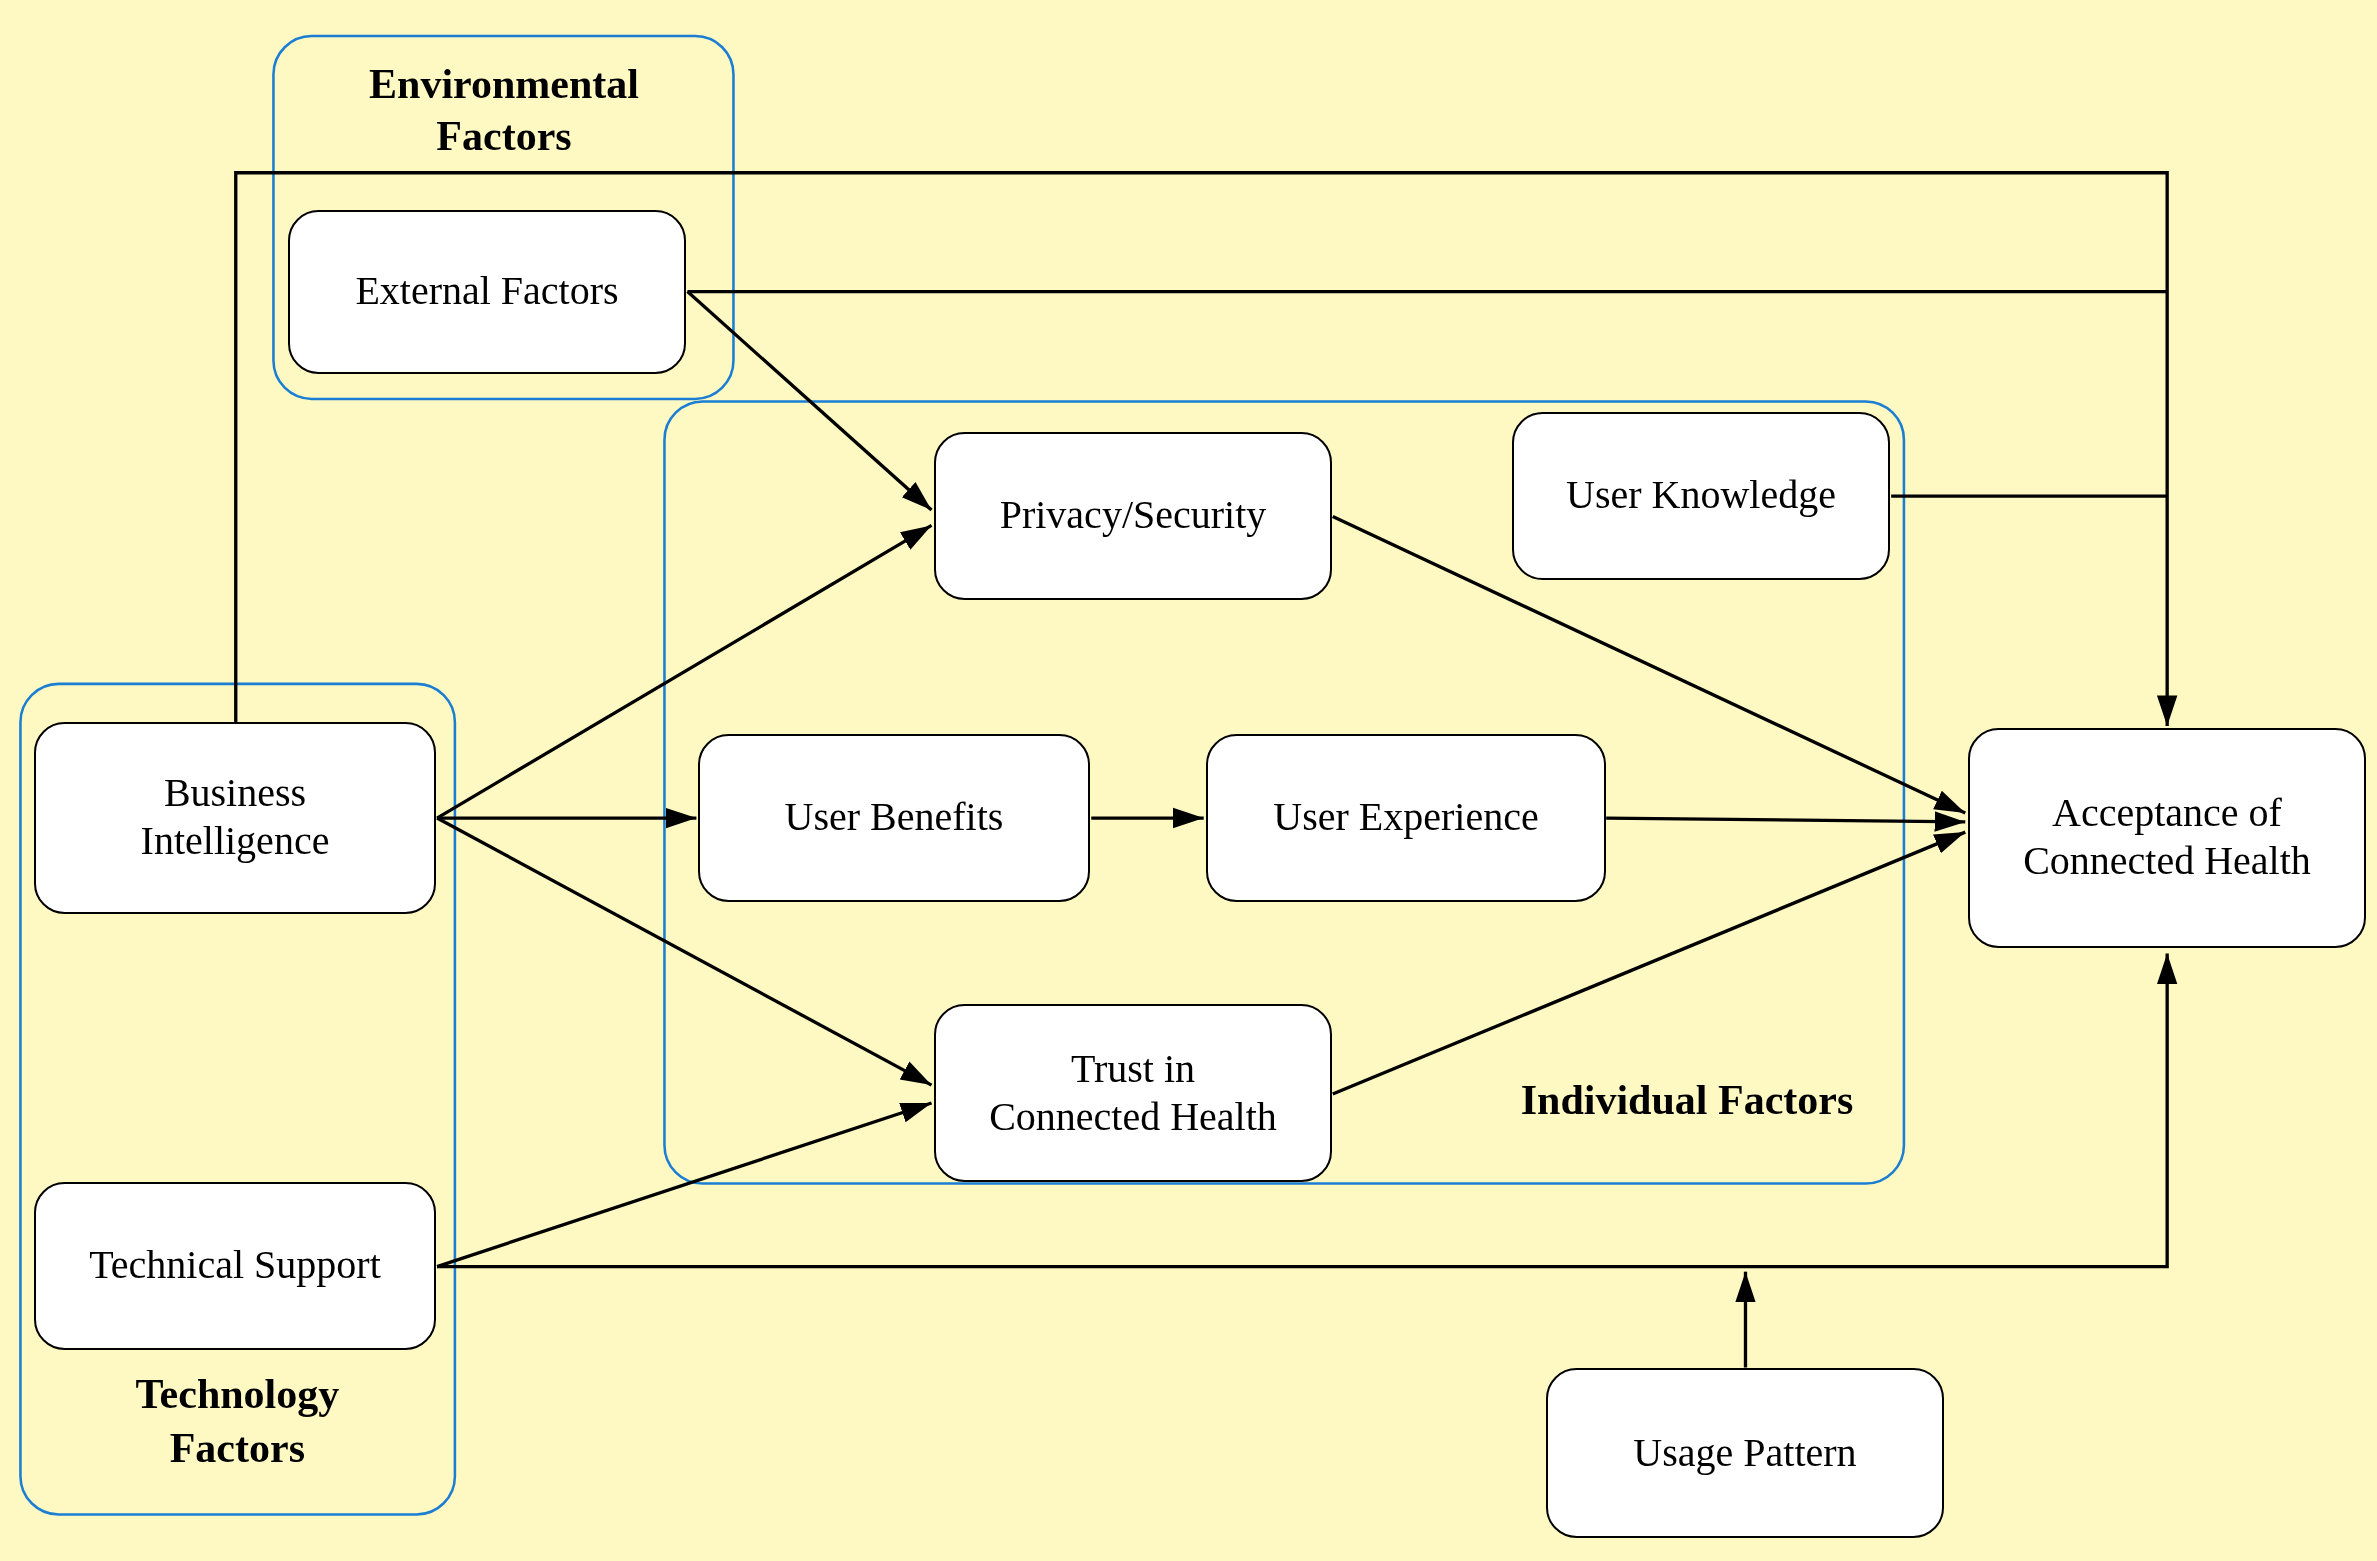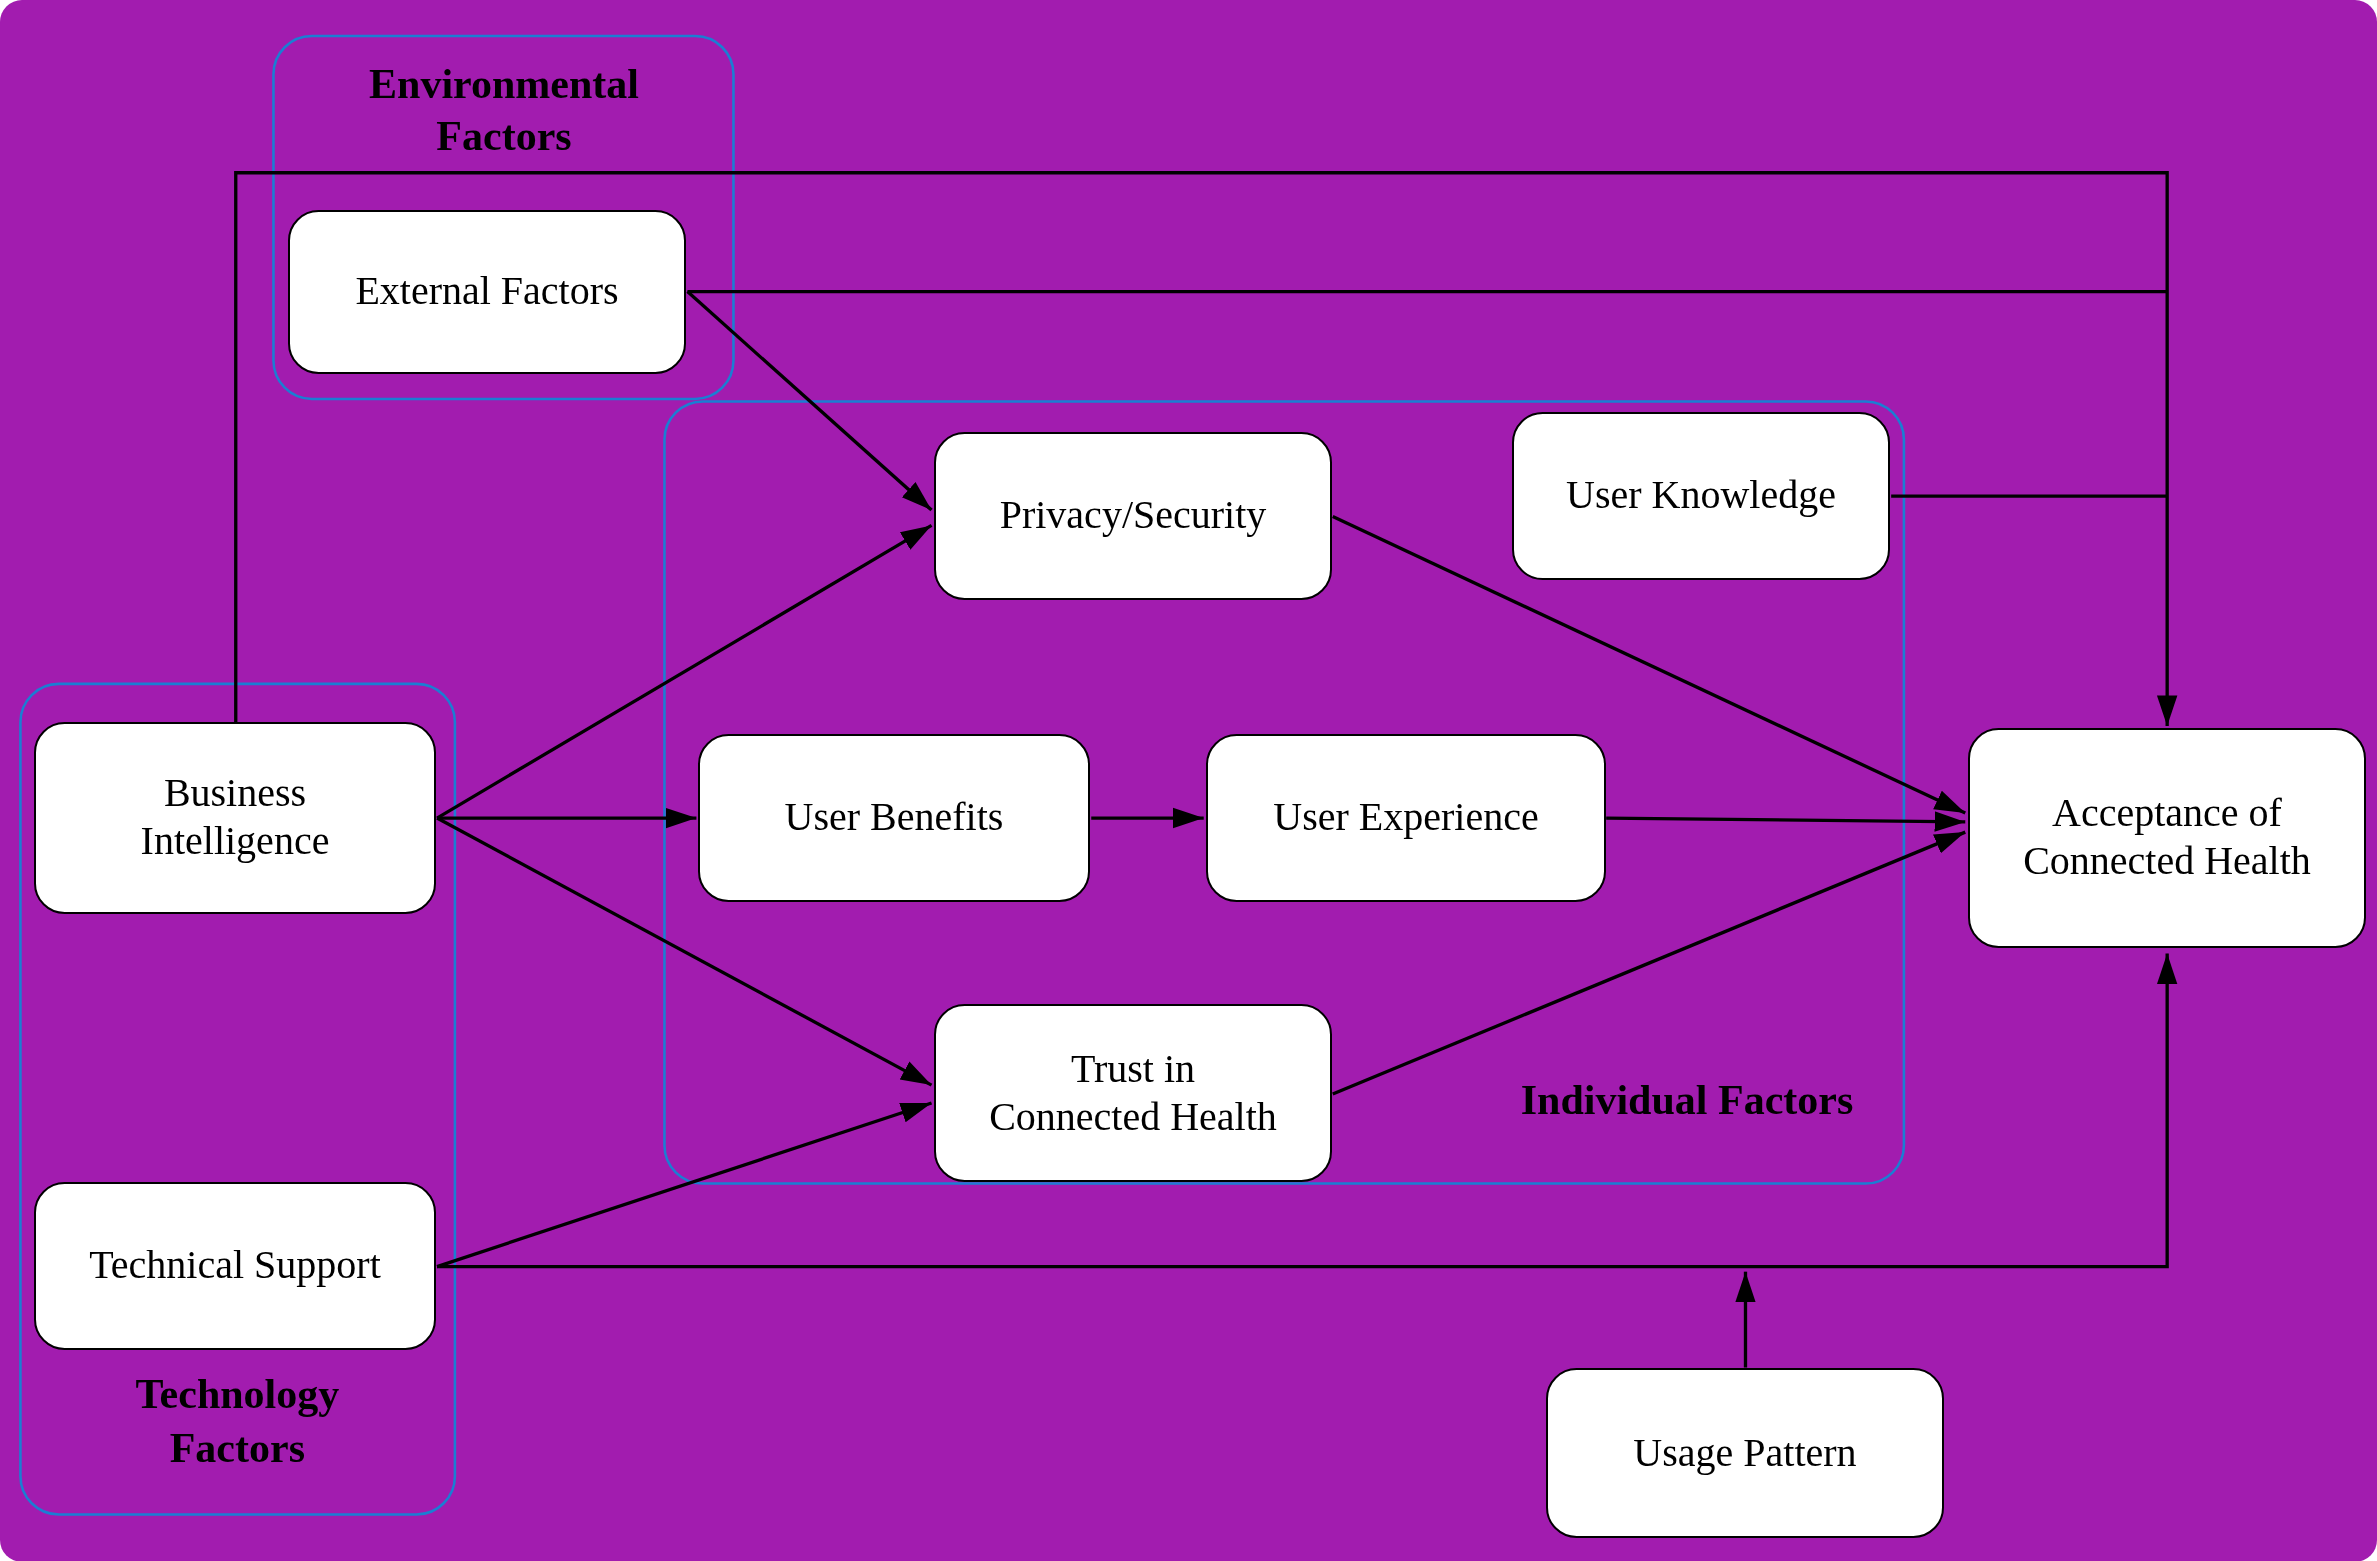--- a/index.html
+++ b/index.html
@@ -1,16 +1,16 @@
 <!DOCTYPE html>
 <html style="font-size:10.2px"><head>
 <meta charset="utf-8">
 <style>
   html,body{margin:0;padding:0;background:#ffffff;}
-  .stage{width:2377px;height:1562px;background:#a21caf;overflow:hidden;position:relative;border-radius:22px;}
+  .stage{width:2377px;height:1562px;background:#fef9c3;overflow:hidden;position:relative;}
   .canvas{width:1189px;height:781px;position:relative;transform:scale(2);transform-origin:0 0;
           font-family:"Liberation Serif", serif;color:#000;}
   .wires{position:absolute;left:0;top:0;width:1189px;height:781px;}
   .node{position:absolute;box-sizing:border-box;border:1.9px solid #000;border-radius:15.3px;
         background:#ffffff;display:flex;align-items:center;justify-content:center;text-align:center;}
   .node .lbl{white-space:pre-line;font-size:20px;line-height:1.18;padding:0 3.8px;}
   .grouplabel{position:absolute;display:flex;align-items:center;justify-content:center;text-align:center;
         font-weight:bold;font-size:21px;line-height:1.25;white-space:pre-line;}
   
   #n-external{left:144px;top:105px;width:199px;height:82px;}

